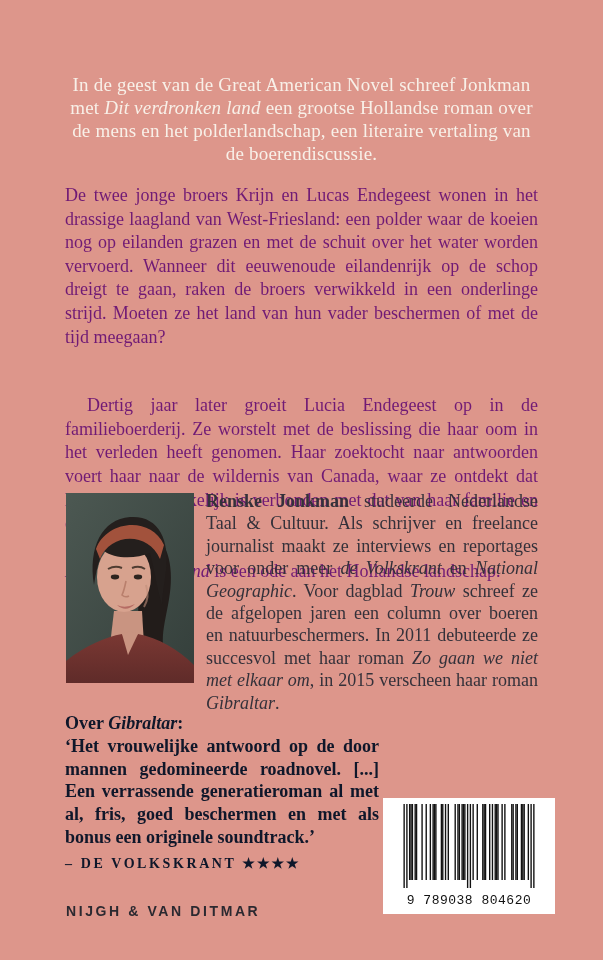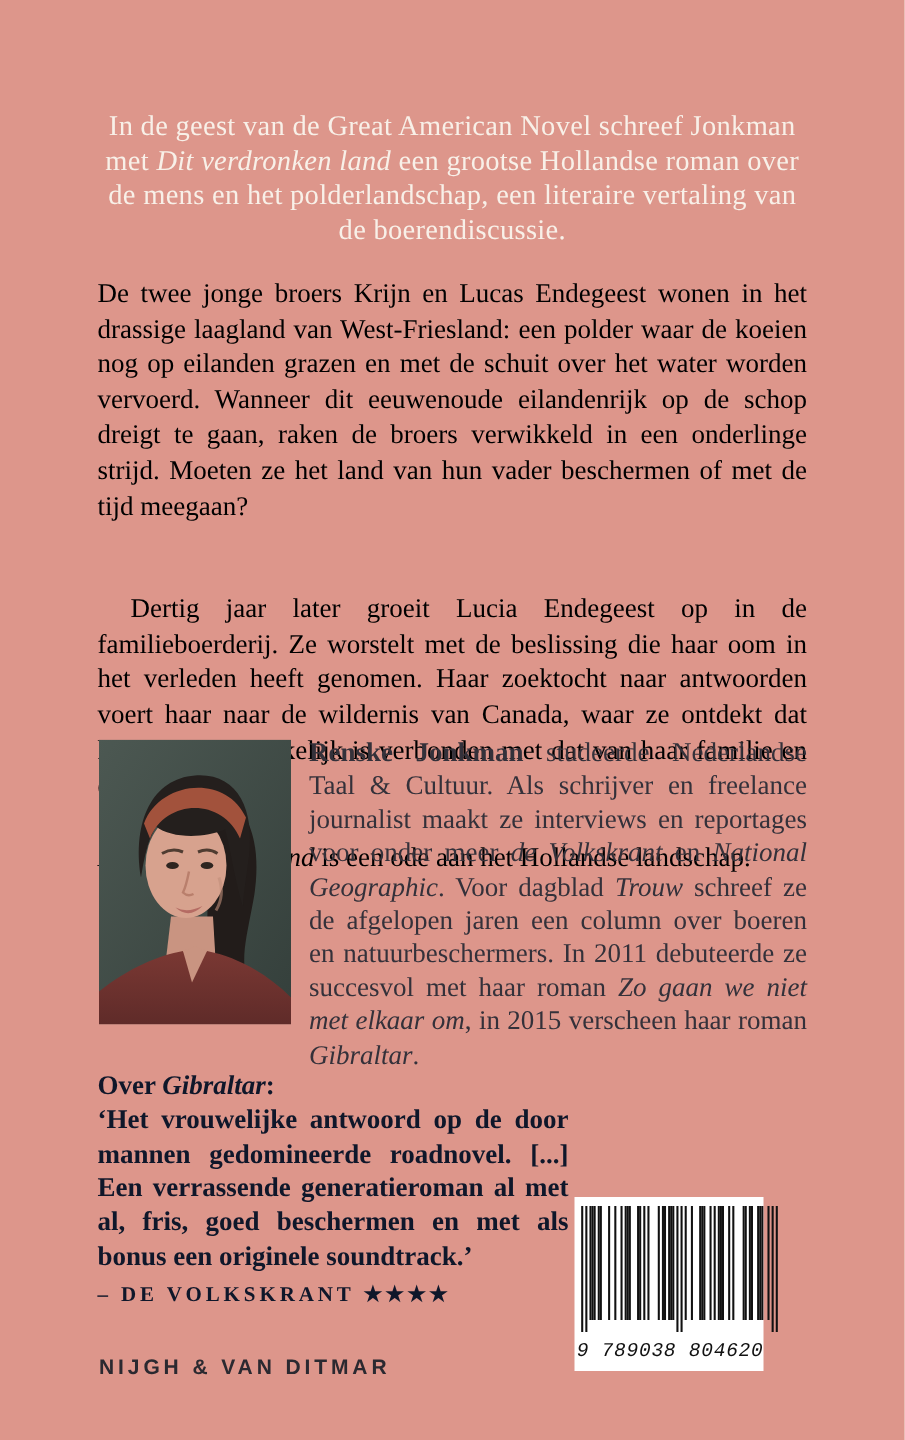--- a/index.html
+++ b/index.html
@@ -22,21 +22,21 @@
     font-size: 19px;
     line-height: 23px;
     color: #f8f0e8;
     letter-spacing: .2px;
   }
 
   
   .middle-text {
     position: absolute;
     left: 65px; top: 184px; width: 473px;
-    color: #000000;
+    color: #701a75;
     font-size: 18px;
     line-height: 23.6px;
     text-align: justify;
   }
   .middle-text p.indent { text-indent: 22px; margin-top: 45px; }
   .ode { margin-top: 24px; text-align: left; }
 
   
   .author-row {
     position: absolute;
@@ -72,24 +72,23 @@
     margin-top: 4px;
     font-size: 14px;
     letter-spacing: 2.6px;
   }
   .review .stars { letter-spacing: 2px; font-size: 14px; }
 
   
   .barcode-box {
     position: absolute;
     left: 383px; top: 798px;
-    width: 126px; height: 116px;
+    width: 172px; height: 116px;
     background: #ffffff;
-    text-align: right;
-    font-style: italic;
+    text-align: center;
   }
   .barcode-box svg { display: block; margin: 0 auto; }
   .isbn {
     font-family: "Liberation Mono", "DejaVu Sans Mono", monospace;
     font-size: 13px;
     color: #111111;
     letter-spacing: .5px;
     margin-top: -1px;
   }
 

